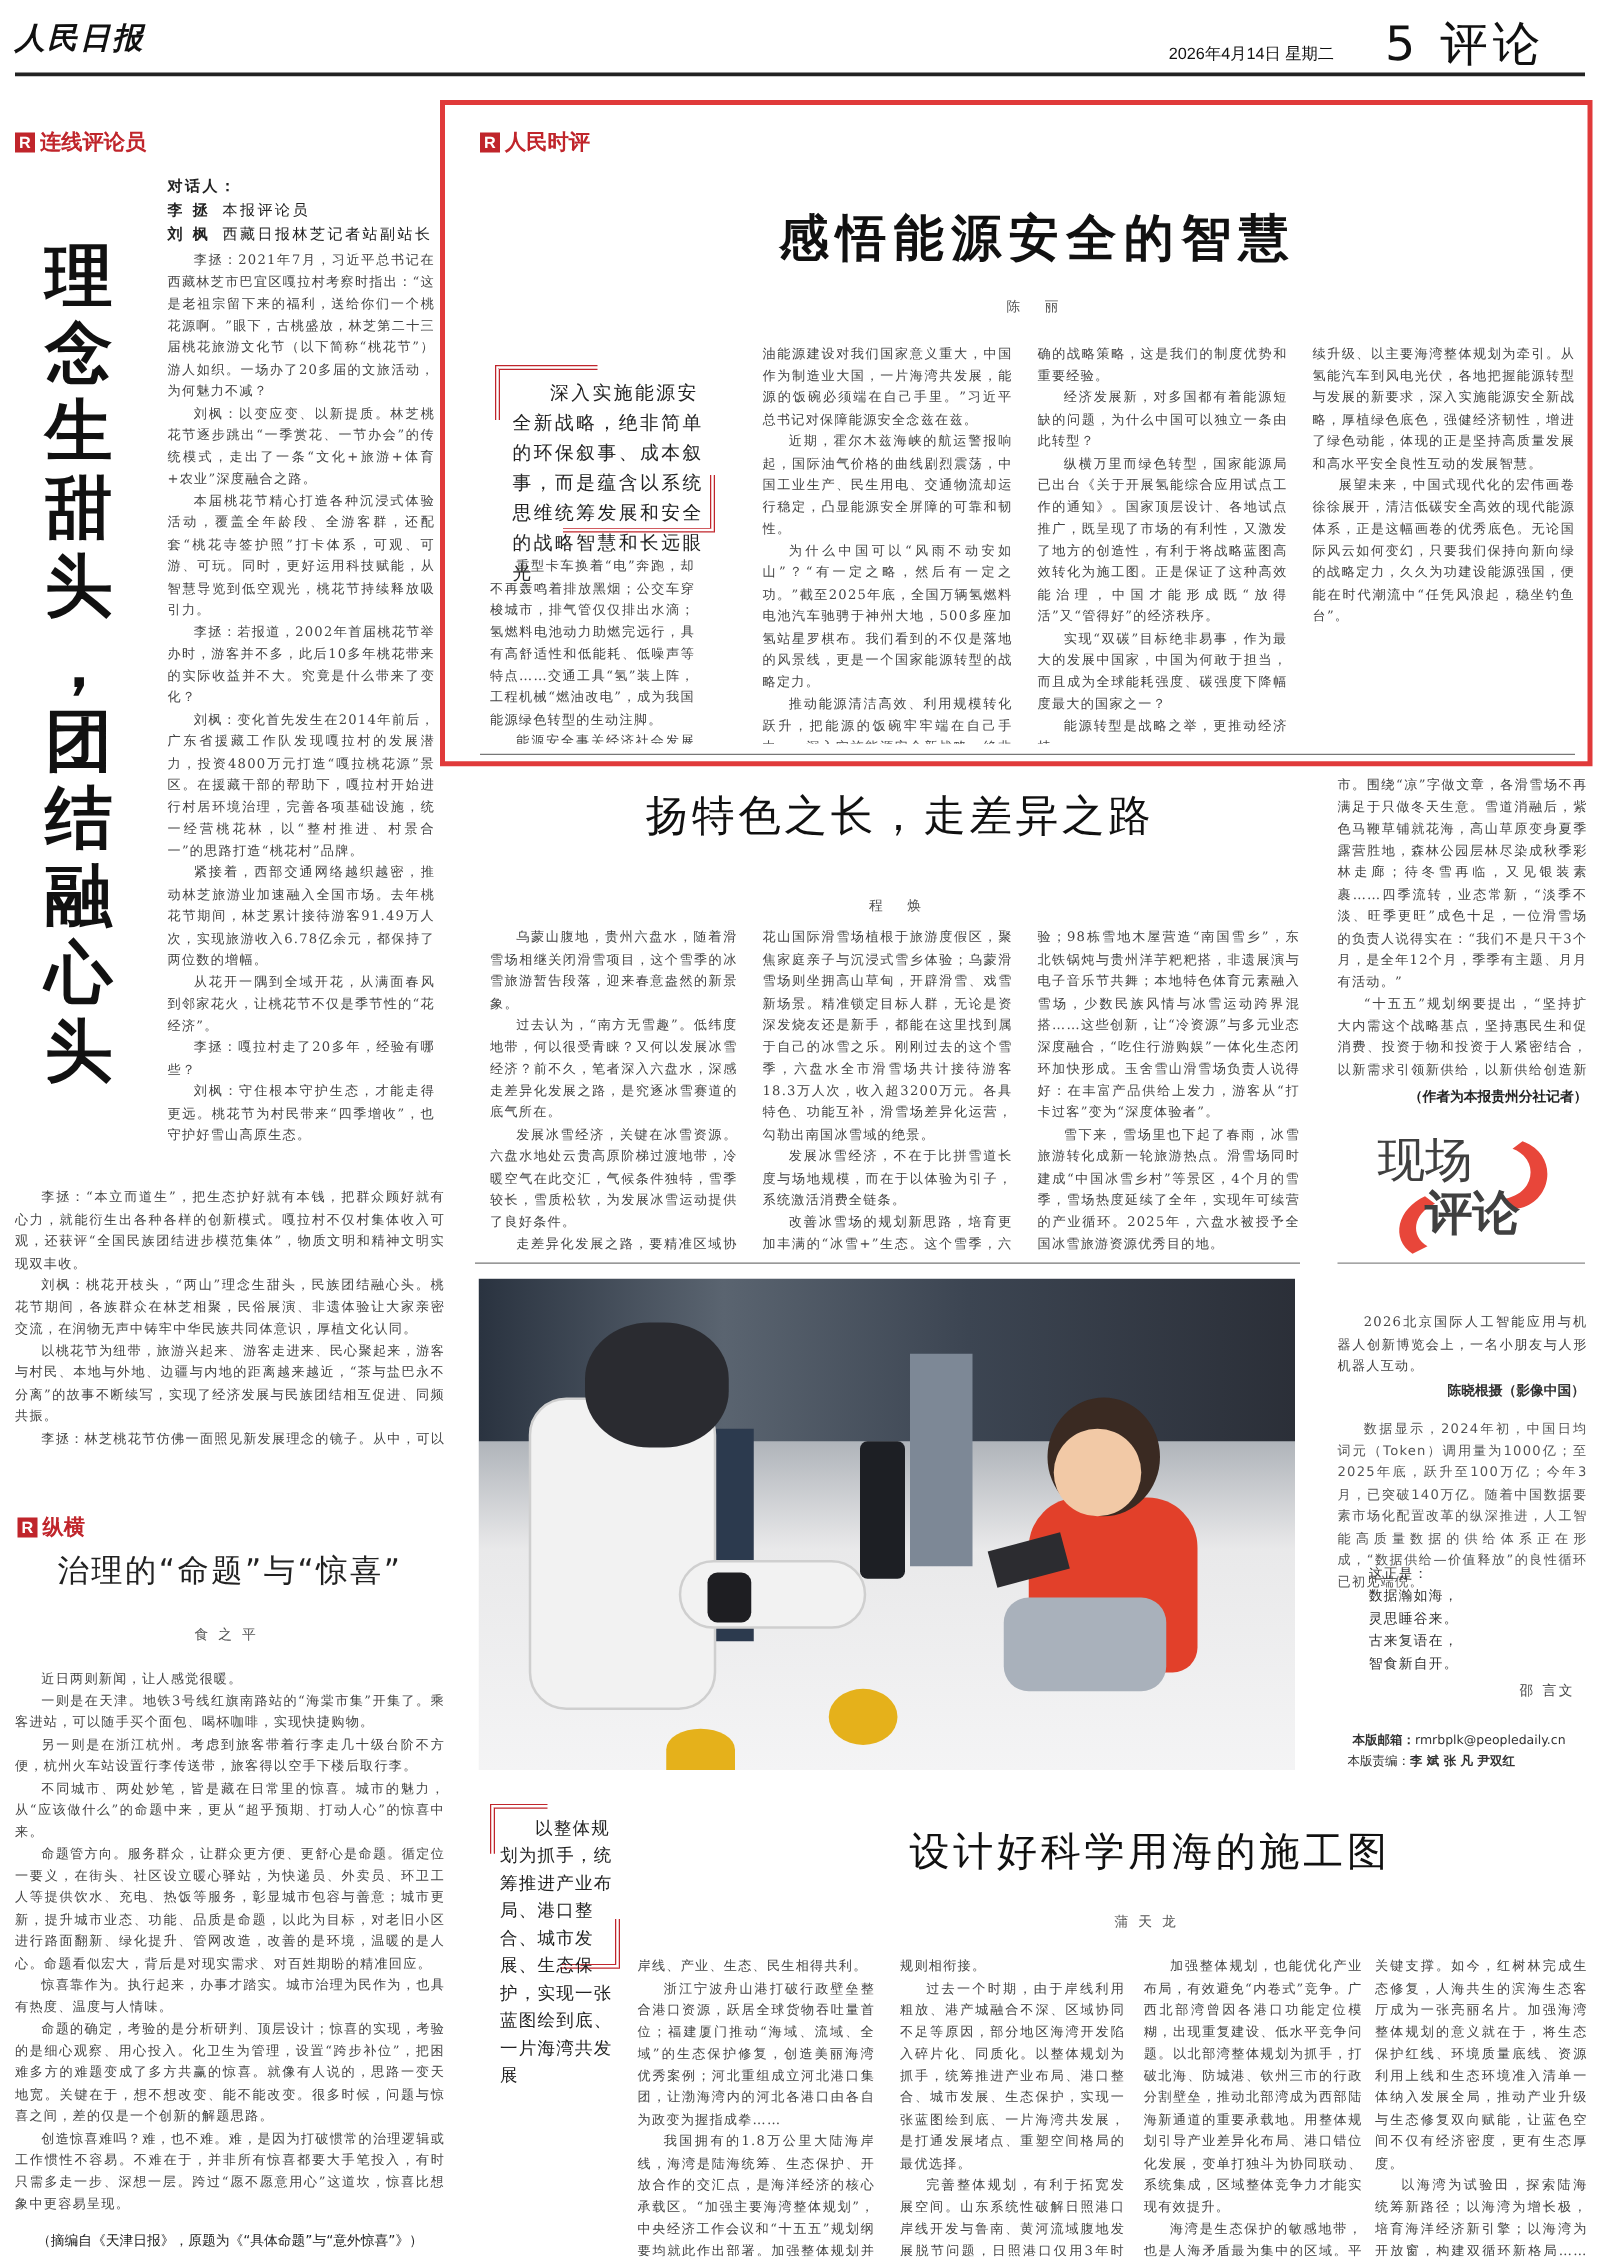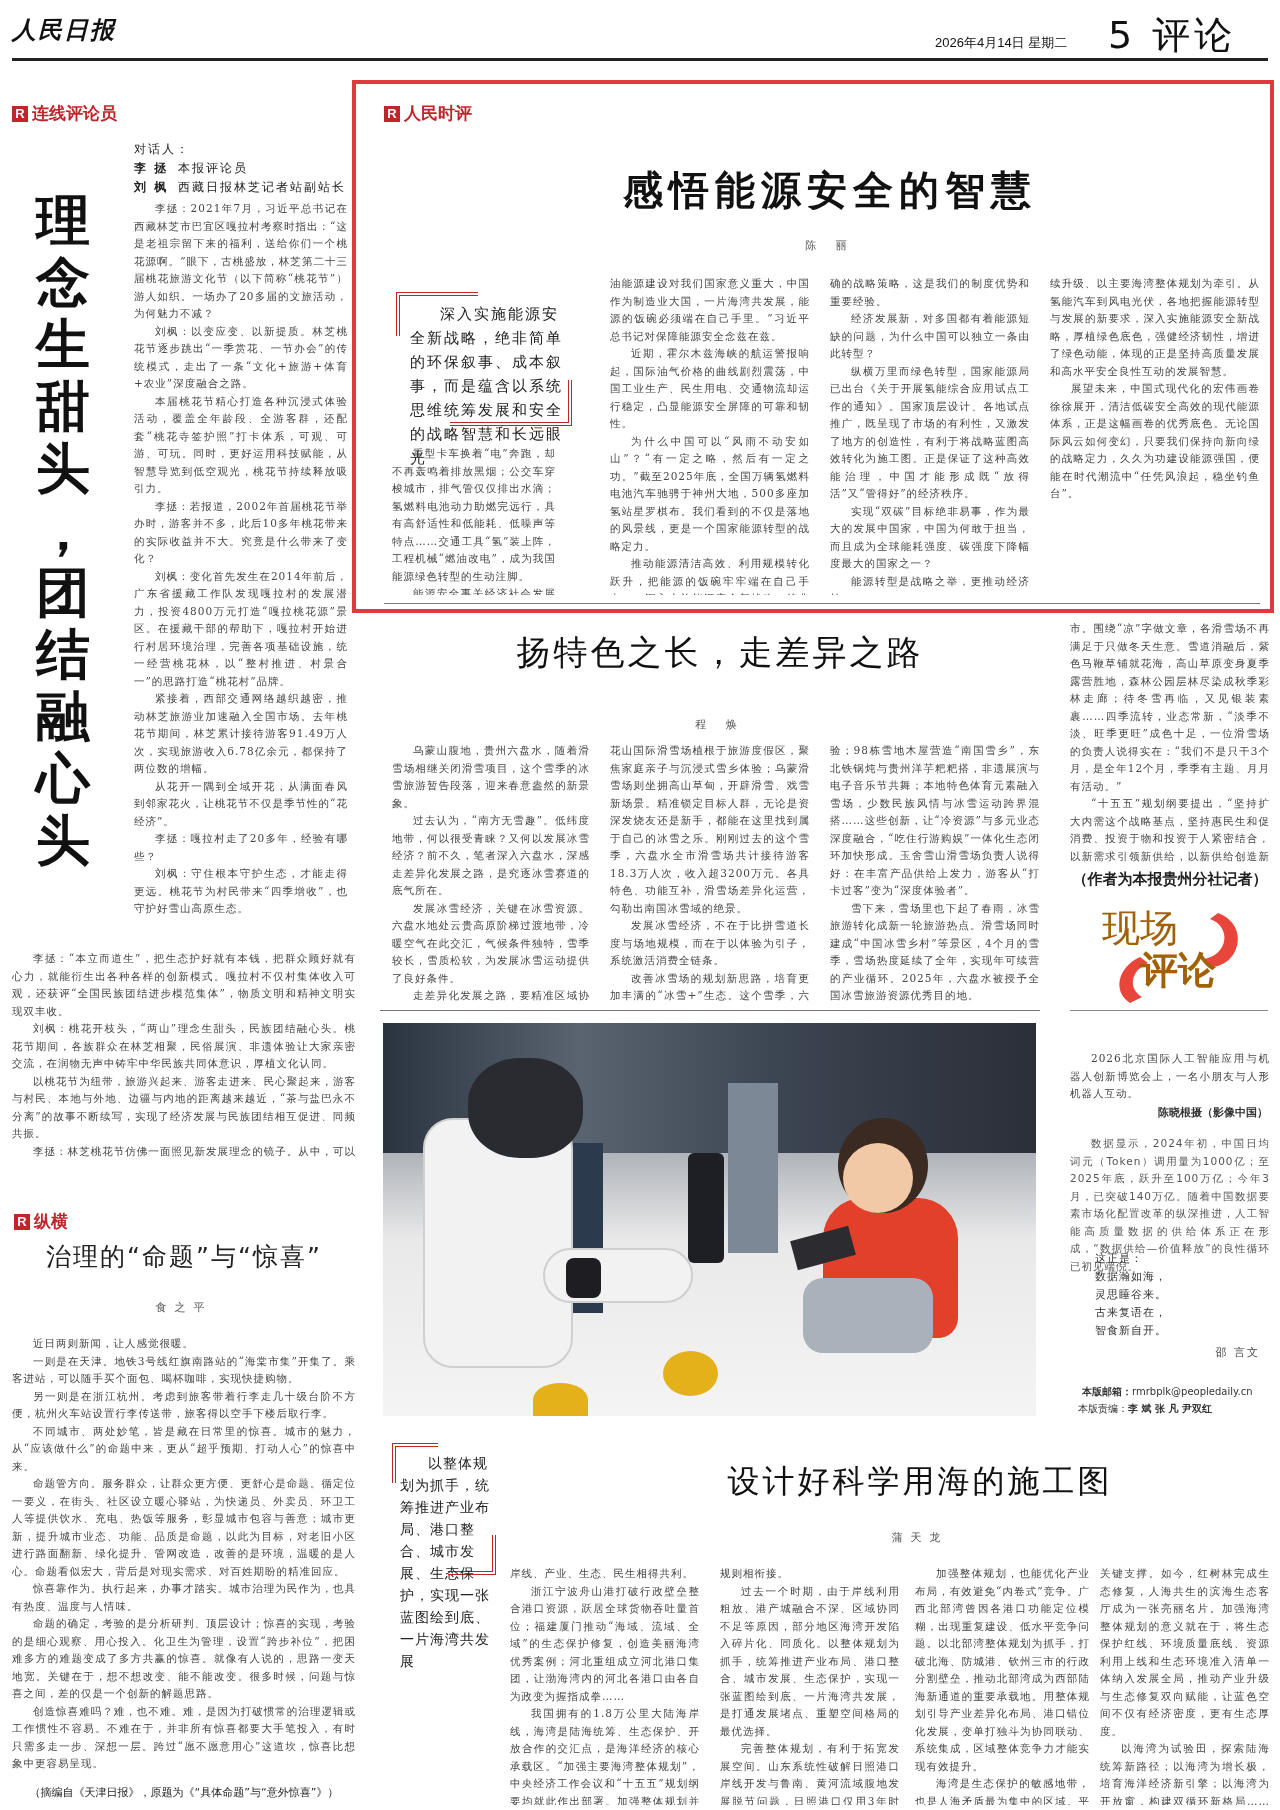--- a/index.html
+++ b/index.html
@@ -22,40 +22,40 @@
 .pull-frame-br{border-right:4px double #c0252b;border-bottom:4px double #c0252b}
 .rule{background:#777;height:1px}
 .photo{background:linear-gradient(180deg,#6b7078 0%,#9aa0a8 25%,#e9e9ea 55%,#f4f4f5 100%);overflow:hidden}
 .robot-head{background:#2a2b30;border-radius:45%}
 .robot-body{background:#f2f2f2;border:2px solid #cfcfcf;border-radius:30px}
 .kid-jacket{background:#e2402a;border-radius:40px 40px 20px 20px}
 .kid-head{background:#3a2a22;border-radius:50%}
 .kid-face{background:#f2c9a6;border-radius:50%}
 .kid-pants{background:#a9b1bb;border-radius:20px}
 .sign-text{font-size:11px;line-height:18px;color:#333;letter-spacing:1px}
-.logo-site{font-family:"DejaVu Sans",sans-serif;font-size:38px;font-weight:bold;line-height:42px;color:#a16207}
+.logo-site{font-family:"DejaVu Sans",sans-serif;font-size:38px;font-weight:bold;line-height:42px;color:#404040}
 </style>
 </head>
 <body>
 
 <div class="abs masthead-logo">人民日报</div>
 <div class="abs masthead-date">2026年4月14日  星期二</div>
 <div class="abs masthead-page">
   <span>5</span>
   <span>评论</span>
 </div>
 <div class="abs masthead-rule"></div>
 
 <div class="abs col-label" style="left:12px;top:102px">
   <span class="r-badge">R</span>
   <span>连线评论员</span>
 </div>
 
 <div class="abs" style="left:134px;top:140px;font-size:12px;line-height:19px;color:#222;letter-spacing:2px">
-  <div style="font-weight:normal">对话人：</div>
+  <div style="font-weight:bold">对话人：</div>
   <div><span style="display:inline-block;width:44px;font-weight:bold">李  拯</span><span>本报评论员</span></div>
   <div><span style="display:inline-block;width:44px;font-weight:bold">刘  枫</span><span>西藏日报林芝记者站副站长</span></div>
 </div>
 
 <div class="abs big-vert" id="vhead" style="left:28px;top:190px">
     <div>理</div>
     <div>念</div>
     <div>生</div>
     <div>甜</div>
     <div>头</div>
@@ -156,21 +156,21 @@
 </div>
 <div class="abs body-text" style="left:830px;top:742px;width:210px;height:262px;overflow:hidden">
   <p style="text-indent:0">验；98栋雪地木屋营造“南国雪乡”，东北铁锅炖与贵州洋芋粑粑搭，非遗展演与电子音乐节共舞；本地特色体育元素融入雪场，少数民族风情与冰雪运动跨界混搭……这些创新，让“冷资源”与多元业态深度融合，“吃住行游购娱”一体化生态闭环加快形成。玉舍雪山滑雪场负责人说得好：在丰富产品供给上发力，游客从“打卡过客”变为“深度体验者”。</p>
   <p>雪下来，雪场里也下起了春雨，冰雪旅游转化成新一轮旅游热点。滑雪场同时建成“中国冰雪乡村”等景区，4个月的雪季，雪场热度延续了全年，实现年可续营的产业循环。2025年，六盘水被授予全国冰雪旅游资源优秀目的地。</p>
 
 </div>
 <div class="abs body-text" style="left:1070px;top:620px;width:200px;height:245px;overflow:hidden">
   <p style="text-indent:0">市。围绕“凉”字做文章，各滑雪场不再满足于只做冬天生意。雪道消融后，紫色马鞭草铺就花海，高山草原变身夏季露营胜地，森林公园层林尽染成秋季彩林走廊；待冬雪再临，又见银装素裹……四季流转，业态常新，“淡季不淡、旺季更旺”成色十足，一位滑雪场的负责人说得实在：“我们不是只干3个月，是全年12个月，季季有主题、月月有活动。”</p>
   <p>“十五五”规划纲要提出，“坚持扩大内需这个战略基点，坚持惠民生和促消费、投资于物和投资于人紧密结合，以新需求引领新供给，以新供给创造新需求，促进消费和投资、供给和需求良性互动”。雪落无声，花开有期。乌蒙山腹的冰雪消费、四季兴业，是资源型城市转型的精彩写照，也为区域经济高质量发展提供了有力支撑。</p>
 </div>
-<div class="abs" style="left:1070px;top:870px;width:200px;text-align:center;font-family:'DejaVu Sans',sans-serif;font-size:15px;font-weight:bold;color:#222">（作者为本报贵州分社记者）</div>
+<div class="abs" style="left:1070px;top:870px;width:200px;text-align:right;font-family:'DejaVu Sans',sans-serif;font-size:11px;font-weight:bold;color:#222">（作者为本报贵州分社记者）</div>
 
 <div class="abs" style="left:1100px;top:905px;width:150px;height:100px">
   <svg class="abs" style="left:0;top:0" width="150" height="100" viewBox="0 0 150 100">
     <path d="M118 8 C150 20 140 60 112 62 L104 54 C128 50 132 22 110 14 Z" fill="#e8463a"></path>
     <path d="M40 52 C18 62 12 86 30 98 L42 92 C28 84 30 66 48 58 Z" fill="#e8463a"></path>
   </svg>
   <div class="abs logo-site" style="left:2px;top:2px;font-weight:normal">现场</div>
   <div class="abs logo-site" style="left:40px;top:44px">评论</div>
 </div>
 <div class="abs rule" style="left:1070px;top:1010px;width:198px;background:#888"></div>

